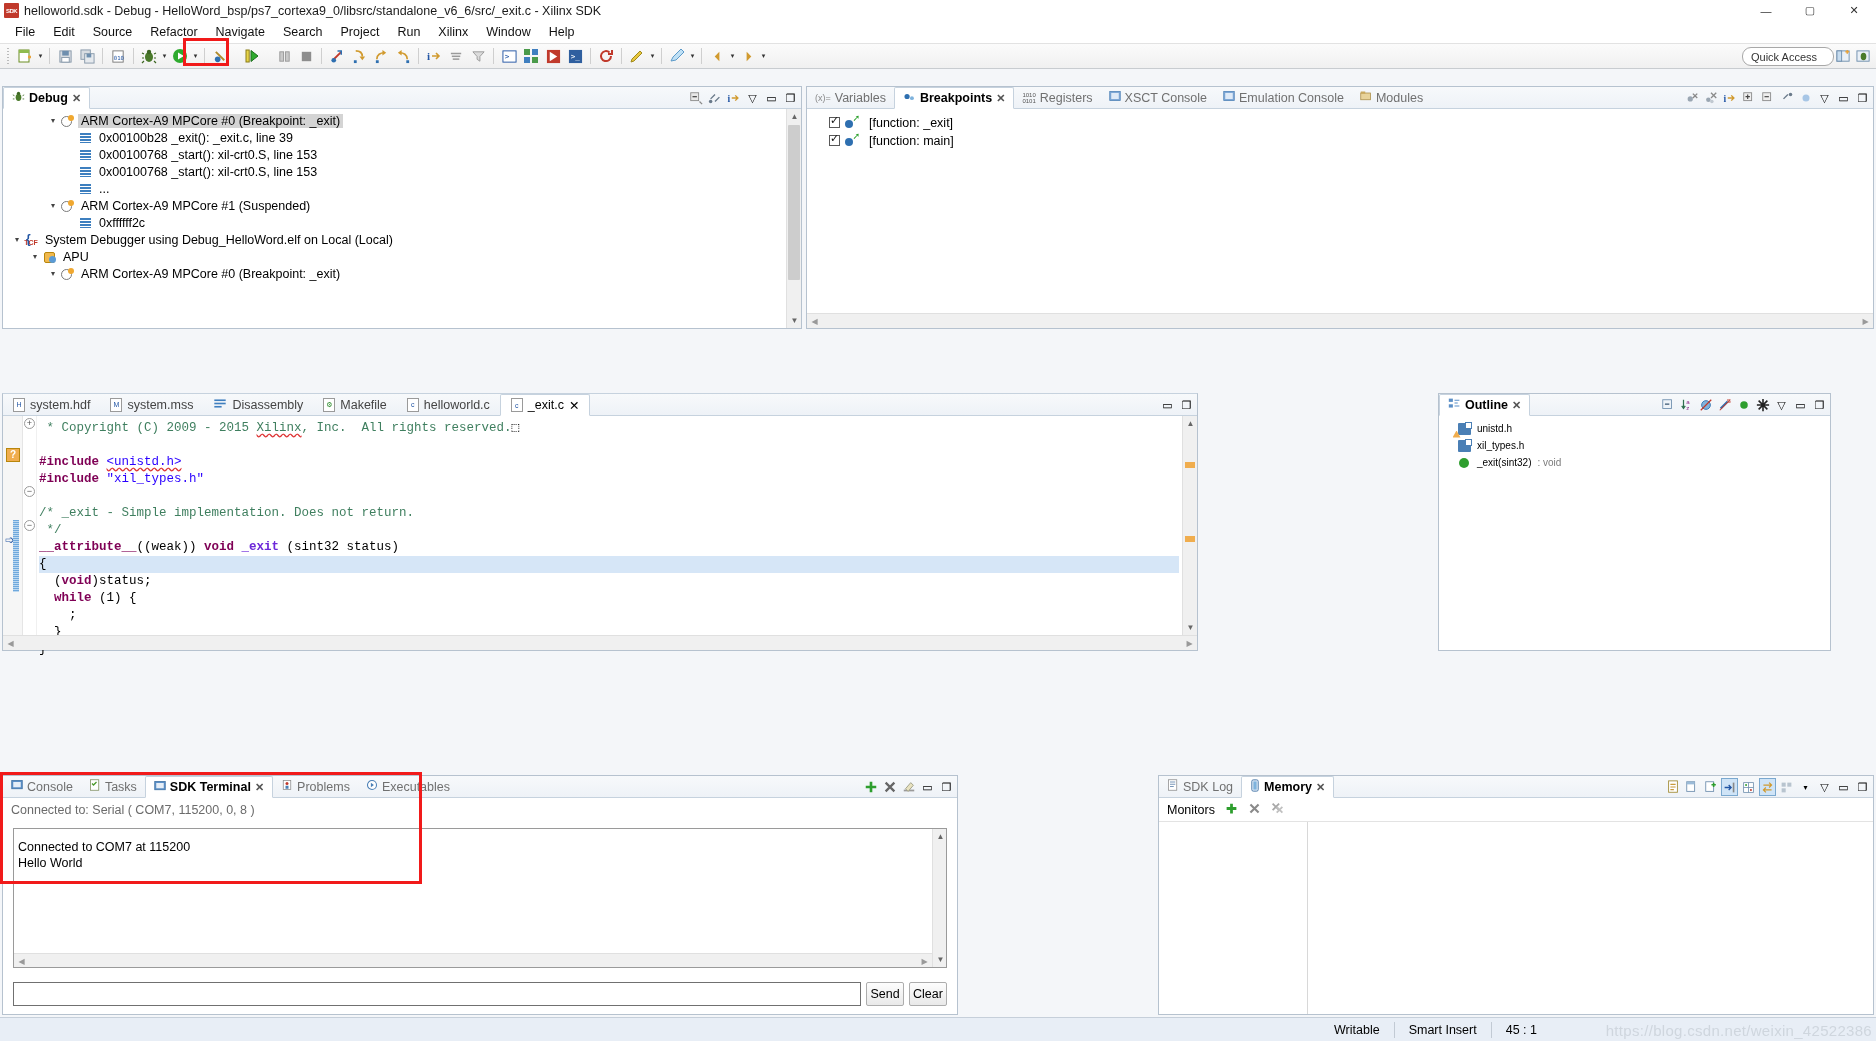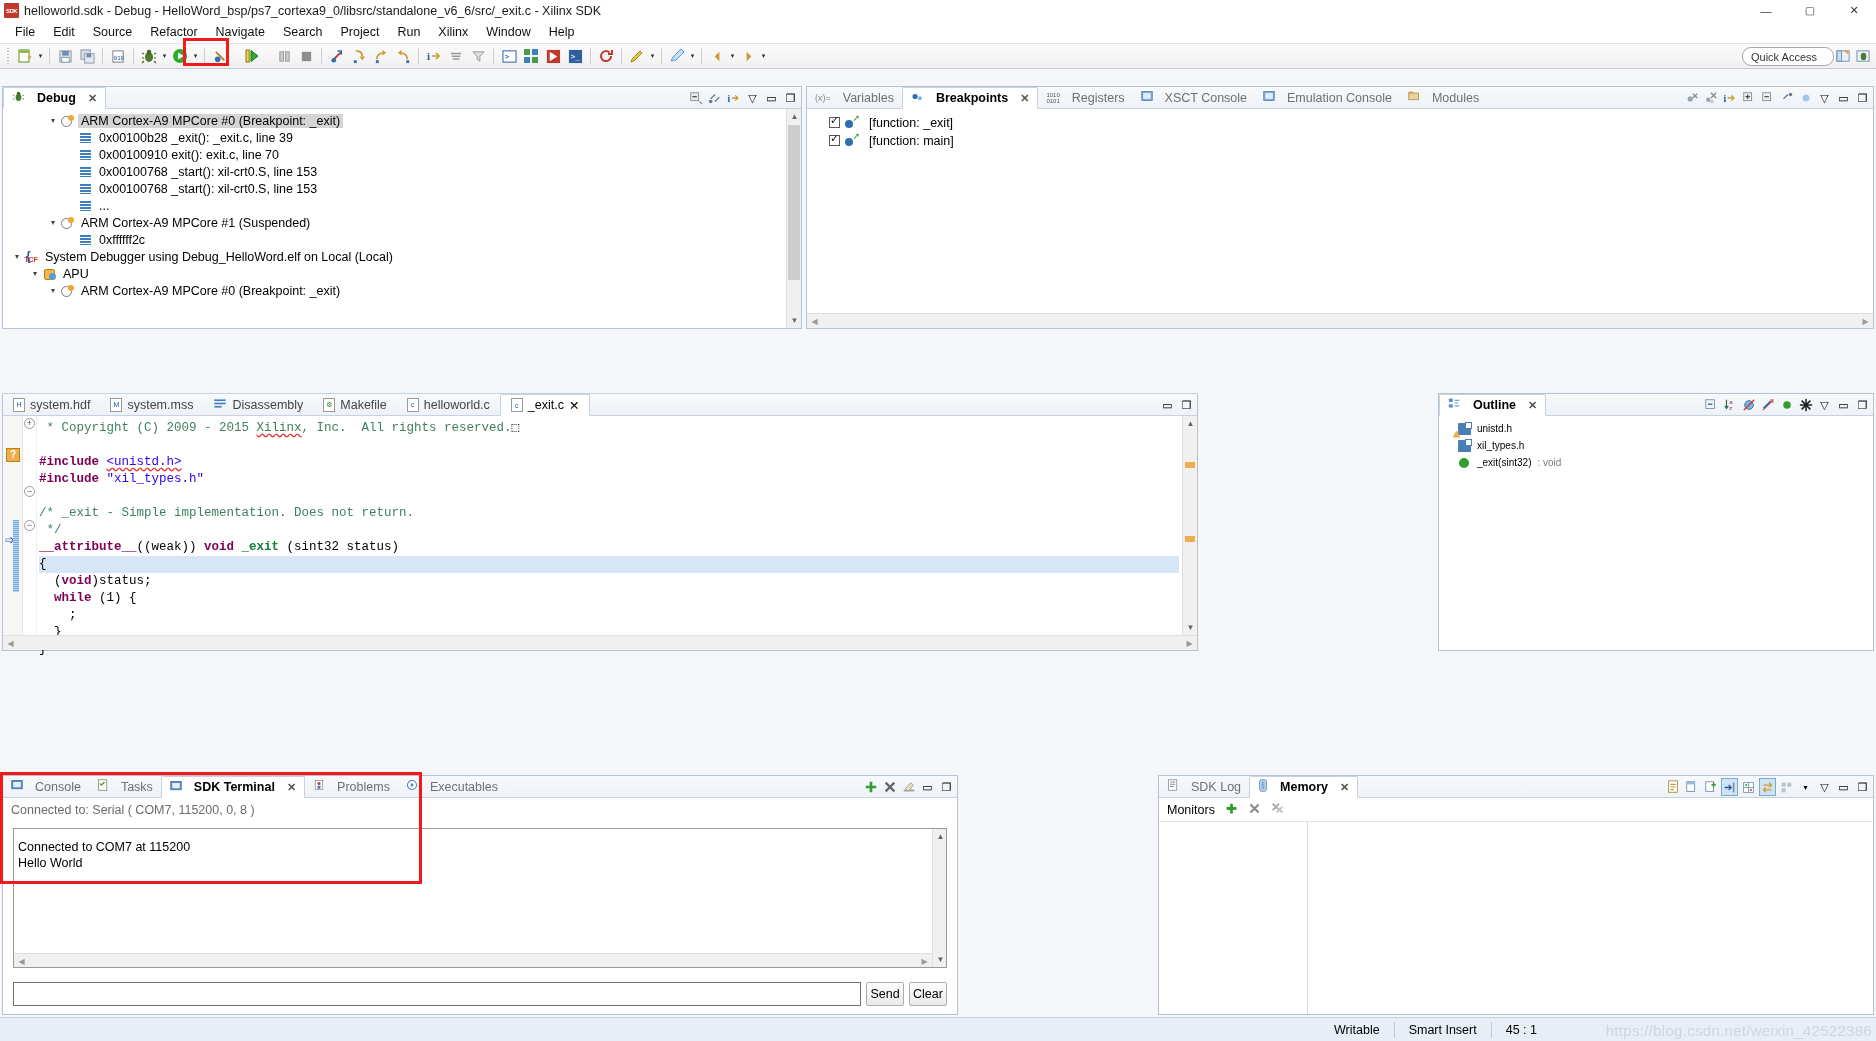--- a/index.html
+++ b/index.html
@@ -59,21 +59,21 @@
   .redbox { position: absolute; border: 3px solid #f11a1a; pointer-events: none; z-index: 60; }
 
   
   .view { position: absolute; background: #fff; border: 1px solid #b6c2cf; }
   .viewhead {
     height: 22px; background: linear-gradient(#f7f9fb,#eef2f7);
     display: flex; align-items: stretch; position: relative;
     border-bottom: 1px solid #c6d2de;
   }
   .vtab {
-    display: flex; align-items: center; gap: 12px; padding: 0 8px; font-size: 12.5px;
+    display: flex; align-items: center; gap: 4px; padding: 0 8px; font-size: 12.5px;
     color: #707070; position: relative;
   }
   .vtab.active { background: #fff; color: #000; font-weight: bold;
     border-top: 1px solid #c6d2de; border-left: 1px solid #c6d2de; border-right: 1px solid #c6d2de;
     border-bottom: 1px solid #fff; margin-bottom: -1px; border-radius: 2px 2px 0 0;}
   .vtab .xmark { font-size: 11px; color: #555; }
   .vtools { position: absolute; right: 2px; top: 0; height: 22px; display: flex; align-items: center; gap: 2px; }
   .vtool { width: 17px; height: 18px; display:flex; align-items:center; justify-content:center; font-size:11px; }
   .vbody { position: absolute; top: 22px; left: 0; right: 0; bottom: 0; overflow: hidden; background: #fff; }
 
@@ -137,21 +137,21 @@
   pre.code {
     position:absolute; left:36px; top:4px; right:18px;
     margin:0; font-family: "Liberation Mono", monospace; font-size: 12.5px; line-height: 17px;
     white-space: pre; color:#000;
   }
   .kw { color:#7f0055; font-weight: bold; }
   .cmt { color:#3f7f5f; }
   .pp  { color:#7f0055; font-weight:bold; }
   .str { color:#2a00ff; }
   .hdr { color:#2a00ff; text-decoration: underline; }
-  .fn  { color:#15803d; font-weight:bold; }
+  .fn  { color:#6d28d9; font-weight:bold; }
   .squiggle { text-decoration: underline wavy #d33; text-underline-offset: 2px; }
   .hl-line { position:absolute; left:36px; right:18px; height:17px; background:#d6e6f7; }
 
   
   .outline-list { padding: 4px 0 0 18px; font-size: 10px; }
   .orow { display:flex; align-items:center; gap:6px; height:17px; }
   .ic-inc { display:inline-block; width:13px; height:12px; background:#4a7fb5; position:relative; border-radius:1px;}
   .ic-inc::after{content:""; position:absolute; right:-1px; top:-1px; width:5px; height:5px; background:#fff; border:1px solid #4a7fb5;}
   .ic-warnbadge { position:absolute; left:-5px; bottom:-3px; width:8px; height:7px; background:#f0ad4e;
      clip-path: polygon(50% 0,100% 100%,0 100%); }
@@ -465,27 +465,20 @@
             <span class="ico">
               <span class="ic-stack"></span>
             </span>
             <span class="lbl">0x00100b28 _exit(): _exit.c, line 39</span>
           </div>
           <div class="trow" style="padding-left: 62px;">
             <span class="tw"></span>
             <span class="ico">
               <span class="ic-stack"></span>
             </span>
-            <span class="lbl">0x00100910 exit(): exit.c, line 70</span>
-          </div>
-          <div class="trow" style="padding-left: 62px;">
-            <span class="tw"></span>
-            <span class="ico">
-              <span class="ic-stack"></span>
-            </span>
             <span class="lbl">0x00100768 _start(): xil-crt0.S, line 153</span>
           </div>
           <div class="trow" style="padding-left: 62px;">
             <span class="tw"></span>
             <span class="ico">
               <span class="ic-stack"></span>
             </span>
             <span class="lbl">0x00100768 _start(): xil-crt0.S, line 153</span>
           </div>
           <div class="trow" style="padding-left: 62px;">
@@ -730,21 +723,21 @@
         <div style="position:absolute;left:2px;top:120px;width:10px;height:6px;background:#f0ad4e;"></div>
         <div class="arr" style="bottom:15px">▼</div>
       </div>
       <div class="hscroll">
         <div class="arr" style="left:0">◀</div>
         <div class="arr" style="right:0">▶</div>
       </div>
     </div>
   </div>
 
-  <div class="view" style="left:1438px; top:393px; width:436px; height:258px;">
+  <div class="view" style="left:1438px; top:393px; width:393px; height:258px;">
     <div class="viewhead">
       <div class="vtab active">
         <span>
           <svg width="13" height="13" viewBox="0 0 16 16">
               <rect x="1" y="2" width="5" height="4" fill="#5b8fc7"></rect>
               <rect x="1" y="9" width="5" height="4" fill="#5b8fc7"></rect>
               <path d="M8 4h6M8 11h6M8 7.5h4" stroke="#5b8fc7" stroke-width="1.3"></path>
             </svg>
         </span>
         <span>Outline</span>

